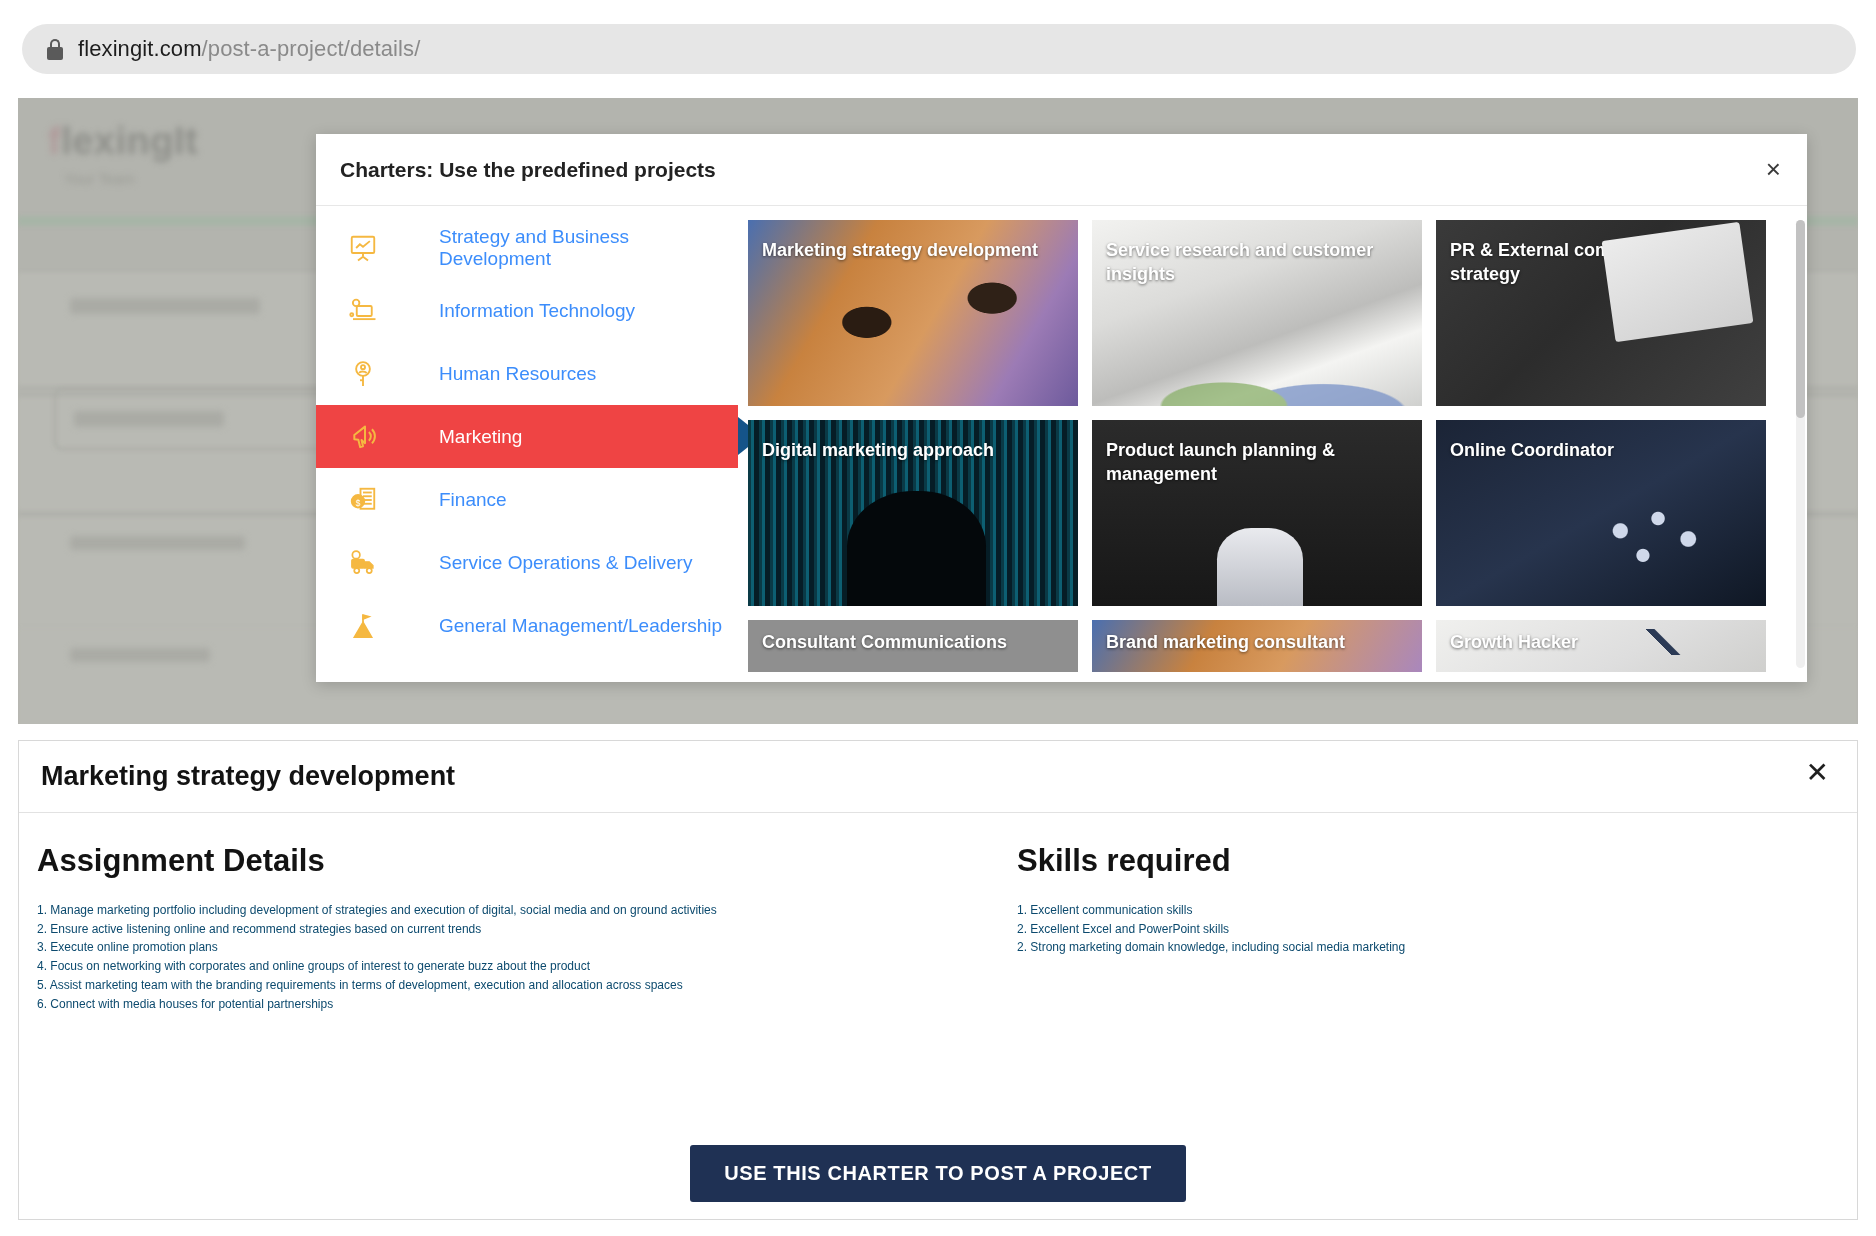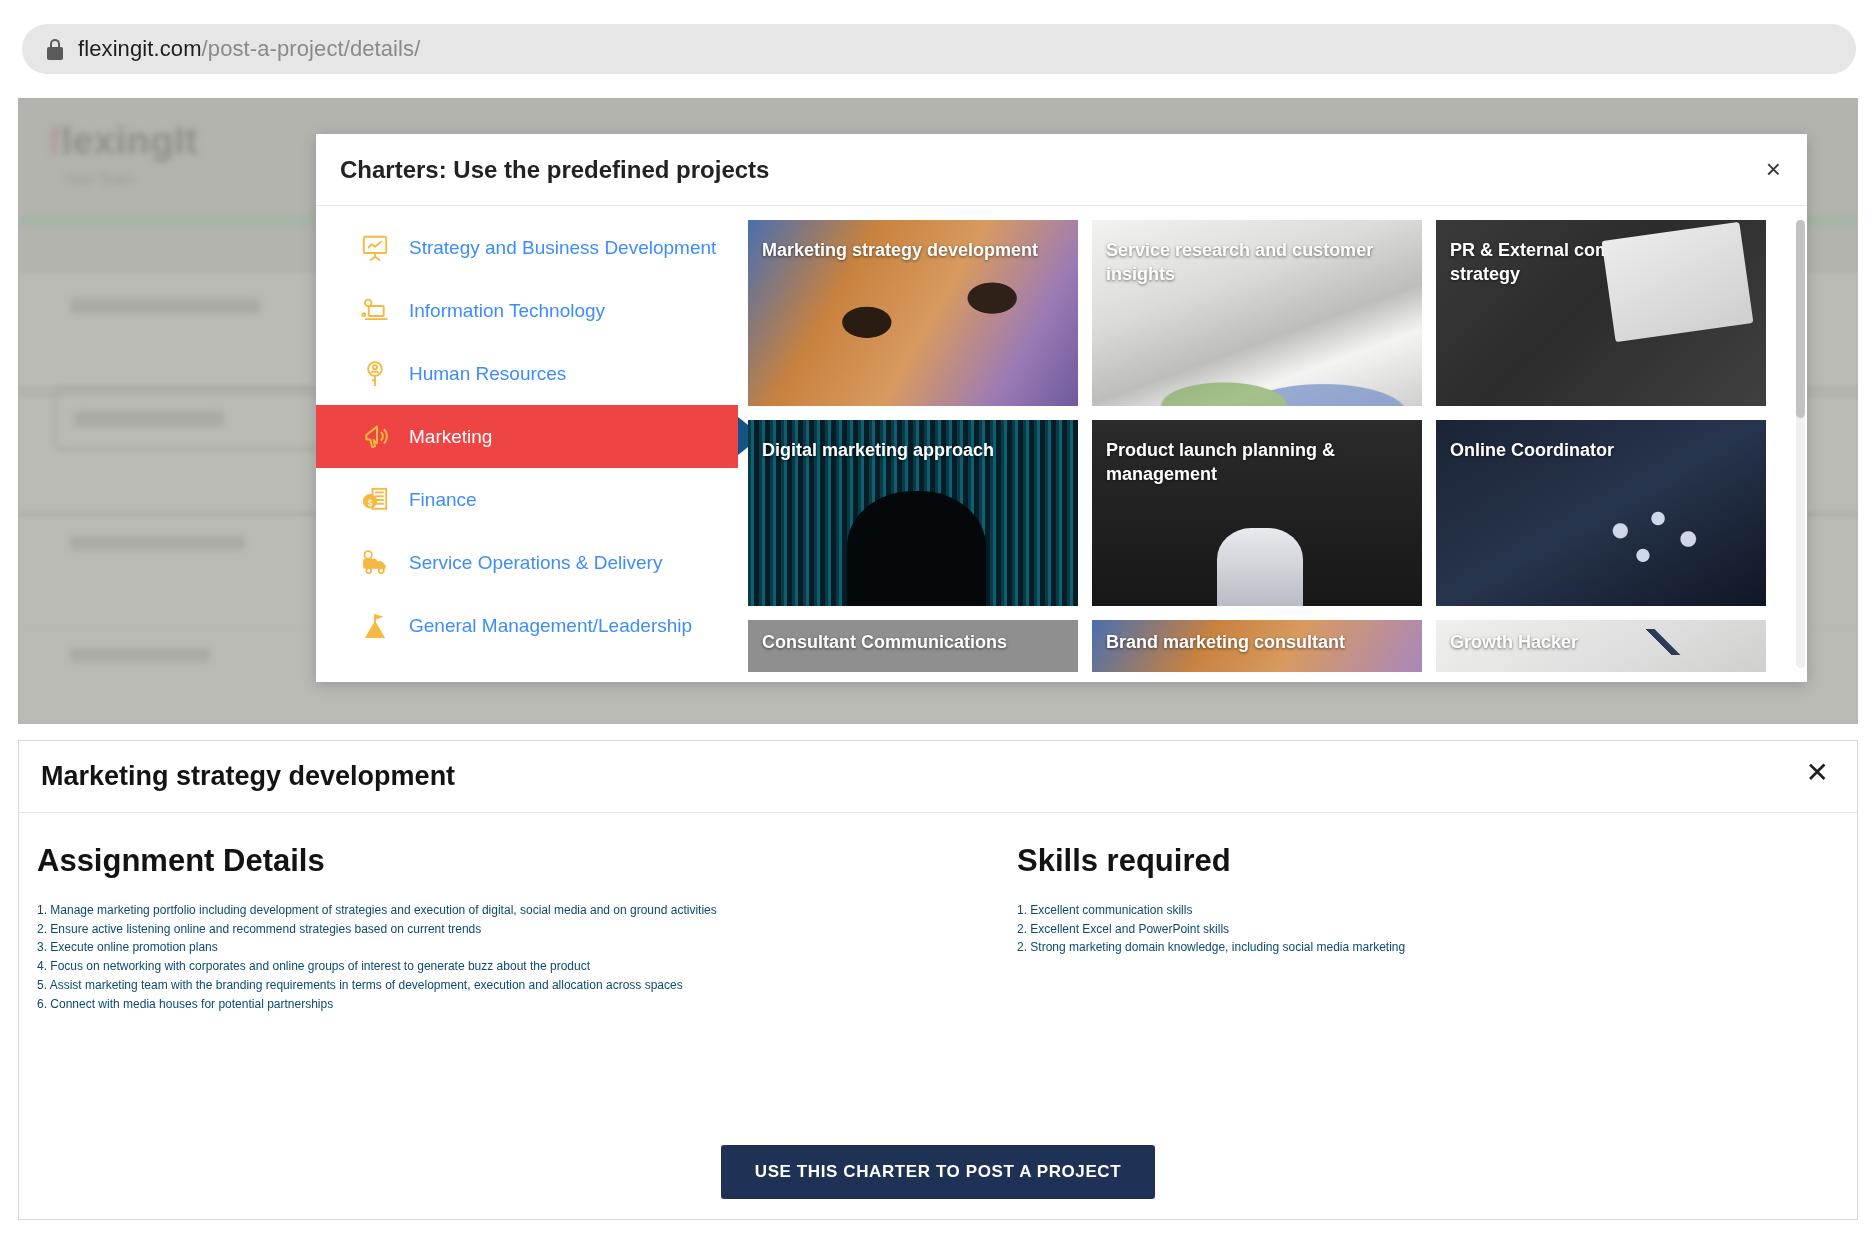--- a/index.html
+++ b/index.html
@@ -79,34 +79,34 @@
     position: absolute; left: 316px; top: 134px;
     width: 1491px; height: 548px;
     background: #ffffff;
     box-shadow: 0 3px 14px rgba(0,0,0,.18);
   }
   .modal-head {
     height: 72px; display: flex; align-items: center;
     border-bottom: 1px solid #e7e7e7; position: relative;
   }
   .modal-title {
-    margin-left: 24px; font-size: 24px; font-weight: bold; color: #222;
+    margin-left: 24px; font-size: 21px; font-weight: bold; color: #222;
   }
   .modal-close {
     position: absolute; right: 26px; top: 22px;
     font-size: 26px; color: #3a3a3a; line-height: 1;
     cursor: pointer; background: none; border: none; font-family: "Liberation Sans", sans-serif;
   }
   .modal-body { display: flex; height: 476px; }
 
   
   .cat-list { width: 422px; flex: 0 0 422px; padding-top: 10px; position: relative; }
   .cat-item {
     height: 63px; display: flex; align-items: center;
-    padding-left: 39px; position: relative; cursor: pointer;
+    padding-left: 27px; position: relative; cursor: pointer; gap: 42px;
   }
   .cat-item .cat-icon {
     width: 40px; flex: 0 0 40px; display: flex;
     align-items: center; justify-content: center; margin-right: 14px;
   }
   .cat-item .cat-label { font-size: 19px; color: #3c8dfb; }
   .cat-item.active { background: #ef4444; }
   .cat-item.active .cat-label { color: #ffffff; }
   .cat-item.active::after {
     content: ""; position: absolute; right: -24px; top: 12px;
@@ -202,21 +202,21 @@
   }
   .detail-cols { display: flex; padding: 30px 24px 0 18px; }
   .col-left { width: 960px; flex: 0 0 960px; }
   .col-right { flex: 1; padding-left: 20px; }
   .col-head { font-size: 31px; font-weight: bold; color: #131313; margin-bottom: 22px; }
   .col-list { font-size: 12px; color: #0c4a6e; line-height: 1.56; }
   .col-list div { margin-bottom: 0; }
   .cta-row { position: absolute; left: 0; top: 404px; width: 100%; text-align: center; }
   .cta-btn {
     display: inline-block; background: #1f3154; color: #ffffff;
-    font-size: 17px; font-weight: bold; letter-spacing: .6px;
+    font-size: 20px; font-weight: bold; letter-spacing: .6px;
     padding: 17px 34px; border: none; border-radius: 3px; cursor: pointer;
     font-family: "Liberation Sans", sans-serif;
   }
 </style>
 </head>
 <body>
 
 <div class="browser-bar">
   <div class="url-pill">
     <span class="lock-icon">

